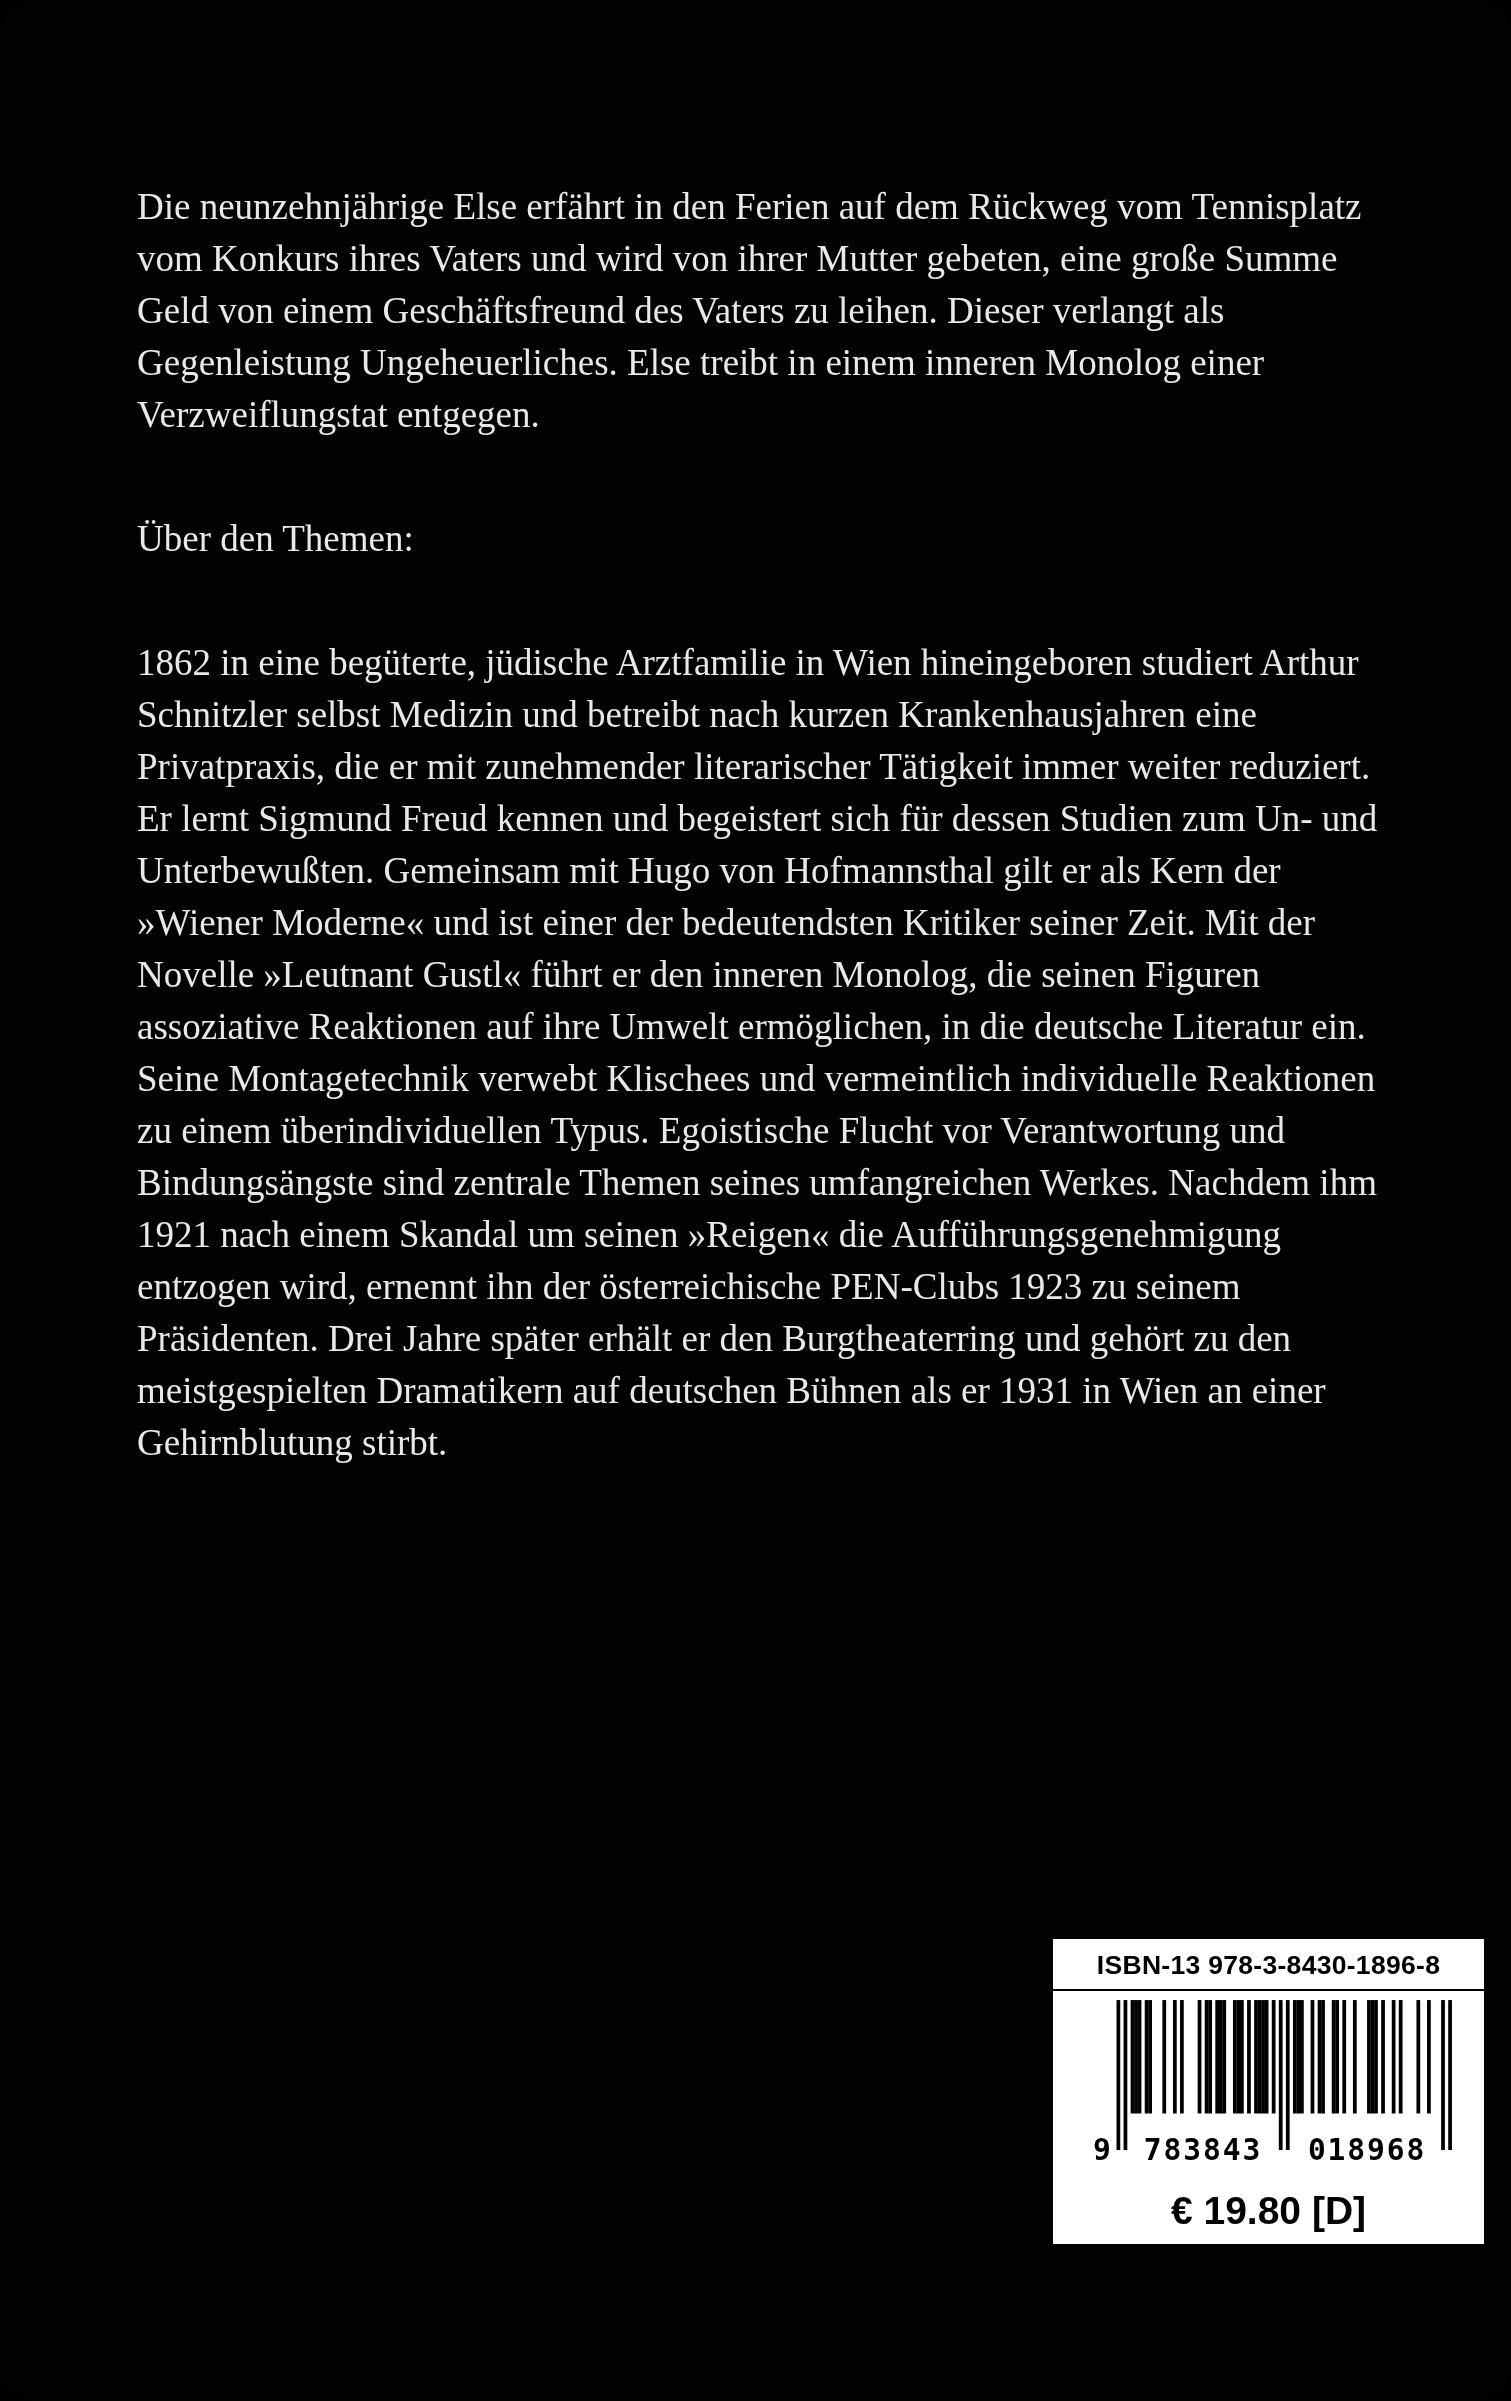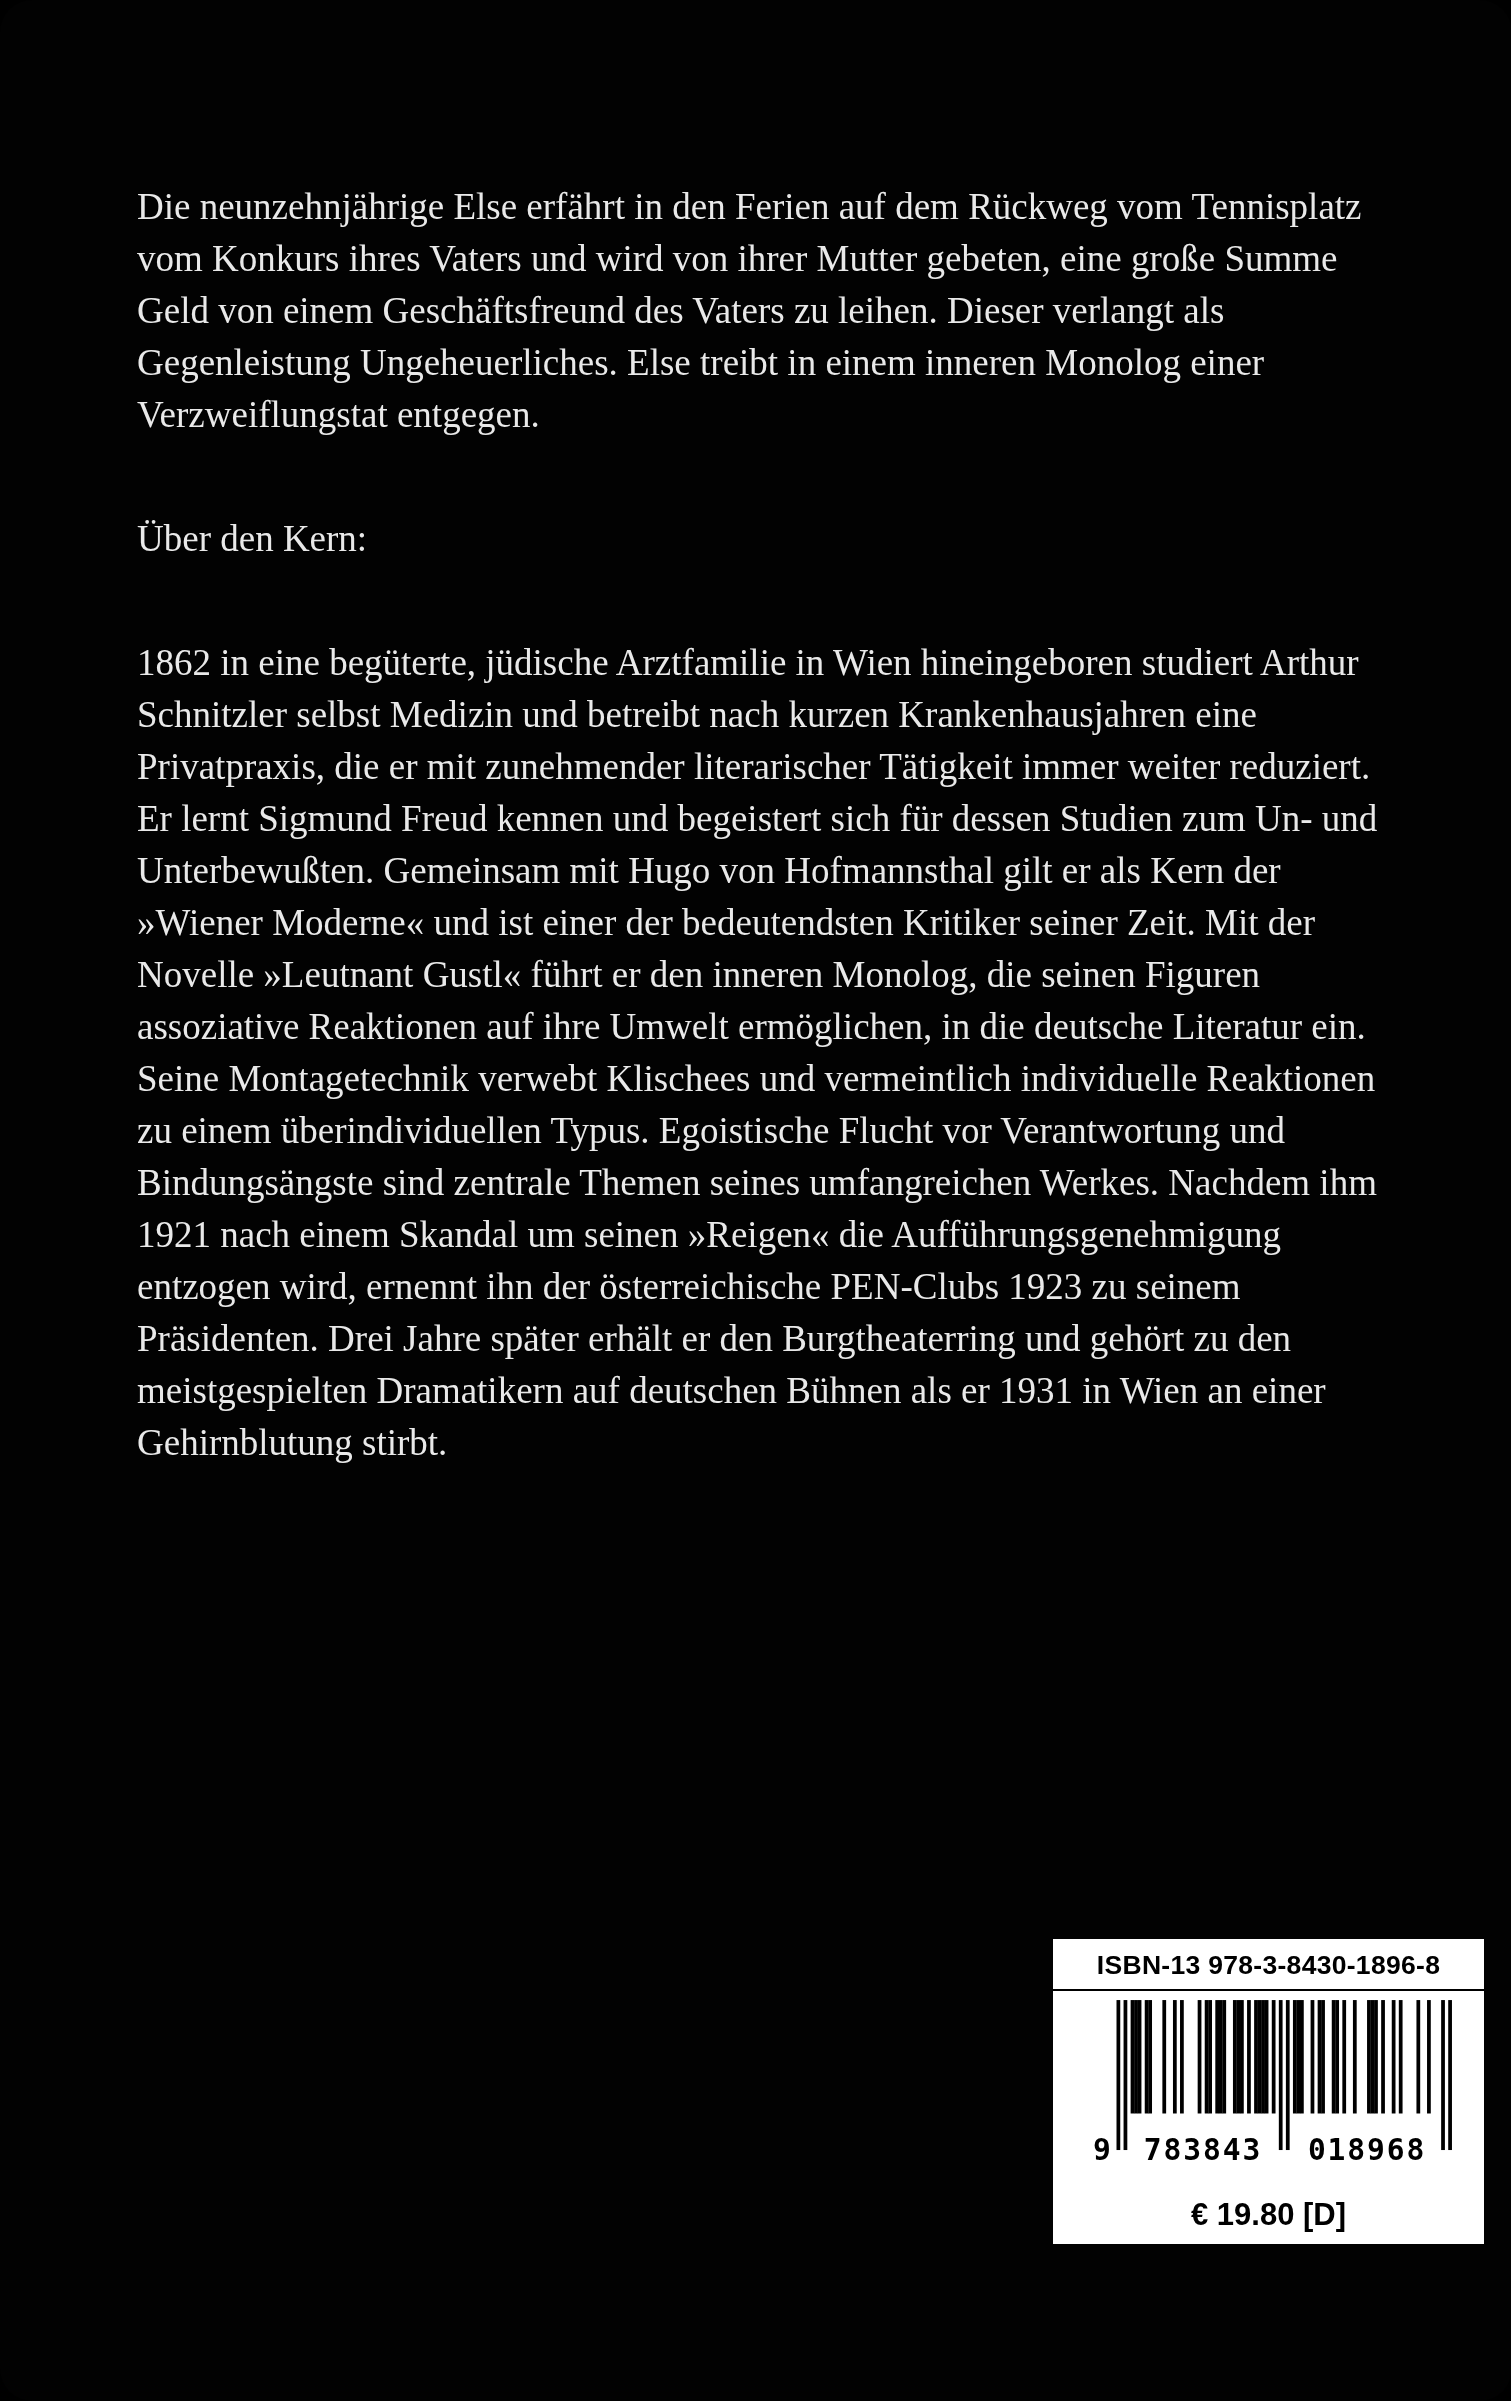--- a/index.html
+++ b/index.html
@@ -75,35 +75,35 @@
     display: block;
   }
   .bc-digit {
     font-family: "DejaVu Sans Mono", monospace;
     font-size: 47px;
     font-weight: bold;
     fill: #000000;
     letter-spacing: 3px;
   }
   .price {
-    font-size: 31px;
+    font-size: 39px;
     font-weight: bold;
     text-align: center;
     padding: 0 0 11.3px 0;
     font-family: "Liberation Sans", sans-serif;
   }
 </style>
 </head>
 <body>
 
 <div class="cover">
 
   <div class="text-block">
     <p class="blurb">Die neunzehnjährige Else erfährt in den Ferien auf dem Rückweg vom Tennisplatz vom Konkurs ihres Vaters und wird von ihrer Mutter gebeten, eine große Summe Geld von einem Geschäftsfreund des Vaters zu leihen. Dieser verlangt als Gegenleistung Ungeheuerliches. Else treibt in einem inneren Monolog einer Verzweiflungstat entgegen.</p>
-    <p class="author-heading">Über den Kern:</p>
+    <p class="author-heading">Über den Themen:</p>
     <p class="bio">1862 in eine begüterte, jüdische Arztfamilie in Wien hineingeboren studiert Arthur Schnitzler selbst Medizin und betreibt nach kurzen Krankenhausjahren eine Privatpraxis, die er mit zunehmender literarischer Tätigkeit immer weiter reduziert. Er lernt Sigmund Freud kennen und begeistert sich für dessen Studien zum Un- und Unterbewußten. Gemeinsam mit Hugo von Hofmannsthal gilt er als Kern der »Wiener Moderne« und ist einer der bedeutendsten Kritiker seiner Zeit. Mit der Novelle »Leutnant Gustl« führt er den inneren Monolog, die seinen Figuren assoziative Reaktionen auf ihre Umwelt ermöglichen, in die deutsche Literatur ein. Seine Montagetechnik verwebt Klischees und vermeintlich individuelle Reaktionen zu einem überindividuellen Typus. Egoistische Flucht vor Verantwortung und Bindungsängste sind zentrale Themen seines umfangreichen Werkes. Nachdem ihm 1921 nach einem Skandal um seinen »Reigen« die Aufführungsgenehmigung entzogen wird, ernennt ihn der österreichische PEN-Clubs 1923 zu seinem Präsidenten. Drei Jahre später erhält er den Burgtheaterring und gehört zu den meistgespielten Dramatikern auf deutschen Bühnen als er 1931 in Wien an einer Gehirnblutung stirbt.</p>
   </div>
 
   <div class="isbn-box">
     <div class="isbn-line">ISBN-13 978-3-8430-1896-8</div>
     <div class="rule"></div>
     <div class="barcode-area">
       <svg id="barcode-svg" width="368" height="169" viewBox="0 0 584 268">
           <rect x="50.0" y="0" width="5.949999999999999" height="238" fill="#000000"></rect>
           <rect x="61.2" y="0" width="5.949999999999999" height="238" fill="#000000"></rect>

